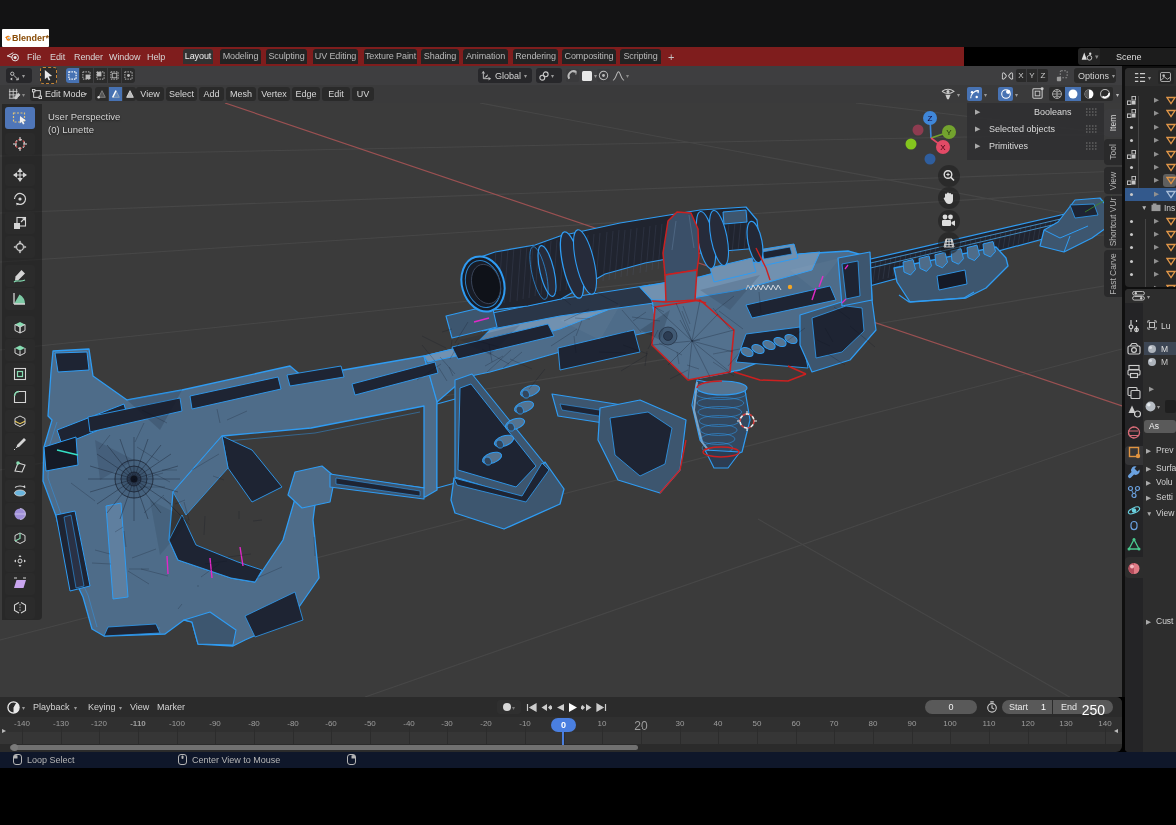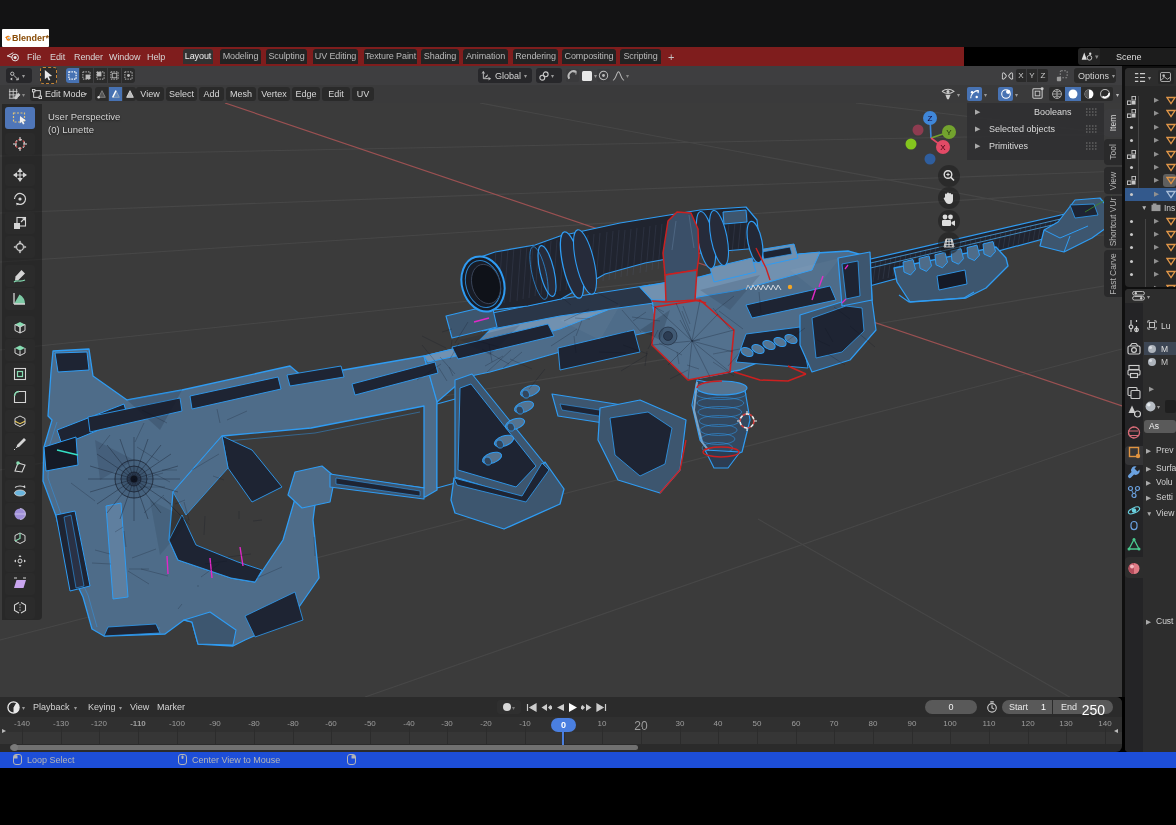--- a/index.html
+++ b/index.html
@@ -1039,21 +1039,21 @@
   <span class="abs" style="left:2px;top:29px;color:#bbb;font-size:8px;">▸</span>
   <span class="abs" style="left:1114px;top:29px;color:#bbb;font-size:8px;">◂</span>
 
   <div class="abs" style="left:551px;top:21px;width:25px;height:14px;background:#4a7fe0;border-radius:7px;color:#fff;font-size:9px;font-weight:bold;text-align:center;line-height:14px;">0</div>
   <div class="abs" style="left:562px;top:35px;width:2px;height:14px;background:#4a7fe0;"></div>
 
   <div class="abs" style="left:10px;top:48px;width:628px;height:5px;background:#707070;border-radius:3px;"></div>
   <div class="abs" style="left:11px;top:47px;width:7px;height:7px;background:#7a7a7a;border-radius:50%;"></div>
 </div>
 
-<div class="abs" style="left:0;top:752px;width:1176px;height:16px;background:#1d4ed8;">
+<div class="abs" style="left:0;top:752px;width:1176px;height:16px;background:#0f172a;">
   <svg width="9" height="11" viewBox="0 0 9 11" style="position:absolute;left:13px;top:2px;">
       <rect x="0.5" y="0.5" width="8" height="10" rx="2.5" fill="none" stroke="#b5b5b5" stroke-width="1"></rect>
       <path d="M1 1.2 Q4 0.8 4.5 1.5 L4.5 4.5 L1 4.5 Z" fill="#b5b5b5"></path>
     </svg>
   <span class="abs" style="left:27px;top:3px;color:#b5b5b5;font-size:9px;">Loop Select</span>
   <svg width="9" height="11" viewBox="0 0 9 11" style="position:absolute;left:178px;top:2px;">
       <rect x="0.5" y="0.5" width="8" height="10" rx="2.5" fill="none" stroke="#b5b5b5" stroke-width="1"></rect>
       <rect x="3.5" y="1.5" width="2" height="3.5" rx="1" fill="#b5b5b5"></rect>
     </svg>
   <span class="abs" style="left:192px;top:3px;color:#b5b5b5;font-size:9px;">Center View to Mouse</span>

